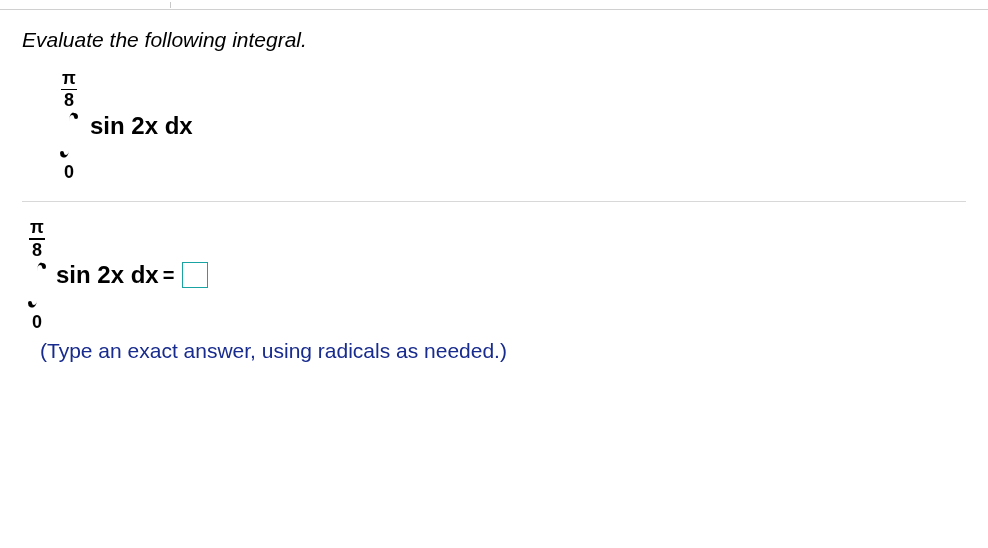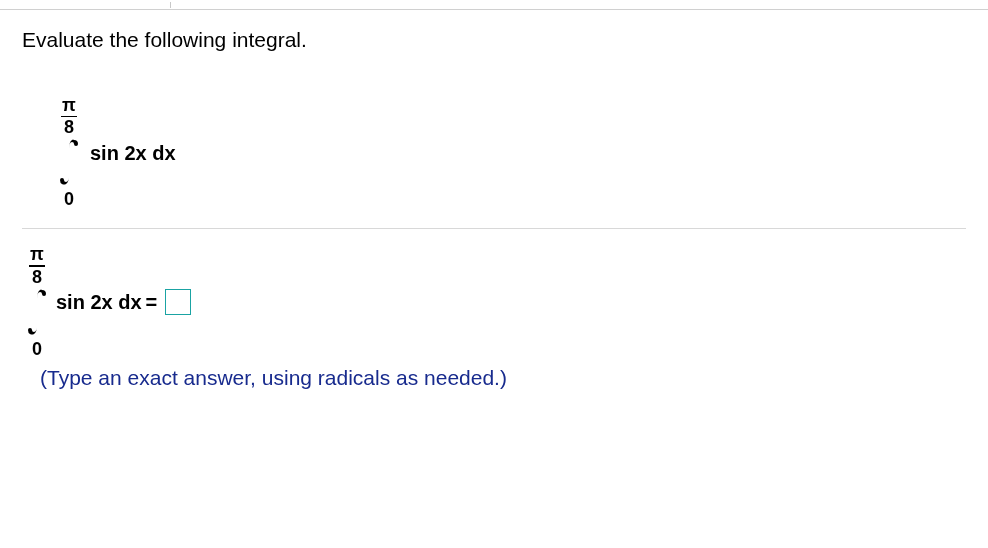--- a/index.html
+++ b/index.html
@@ -23,21 +23,22 @@
       width: 1px;
       height: 6px;
       background: #c8c8c8;
     }
     .content {
       padding: 18px 22px 0 22px;
     }
     .question-text {
       font-size: 21px;
       color: #000000;
-      margin-bottom: 44px;
+      margin-bottom: 17px;
+      font-style: italic;
     }
     .integral-row {
       display: flex;
       align-items: center;
       margin-left: 34px;
       margin-bottom: 18px;
     }
     .integral-block {
       display: flex;
       flex-direction: column;
@@ -70,21 +71,21 @@
     }
     .int-sign svg {
       display: block;
     }
     .lower-limit {
       font-size: 18px;
       font-weight: bold;
       margin-top: 2px;
     }
     .integrand {
-      font-size: 20px;
+      font-size: 24px;
       font-weight: bold;
       color: #000;
       white-space: nowrap;
     }
     .divider {
       border-top: 1px solid #d8d8d8;
       margin: 0 0 16px 0;
     }
     .answer-row {
       display: flex;

